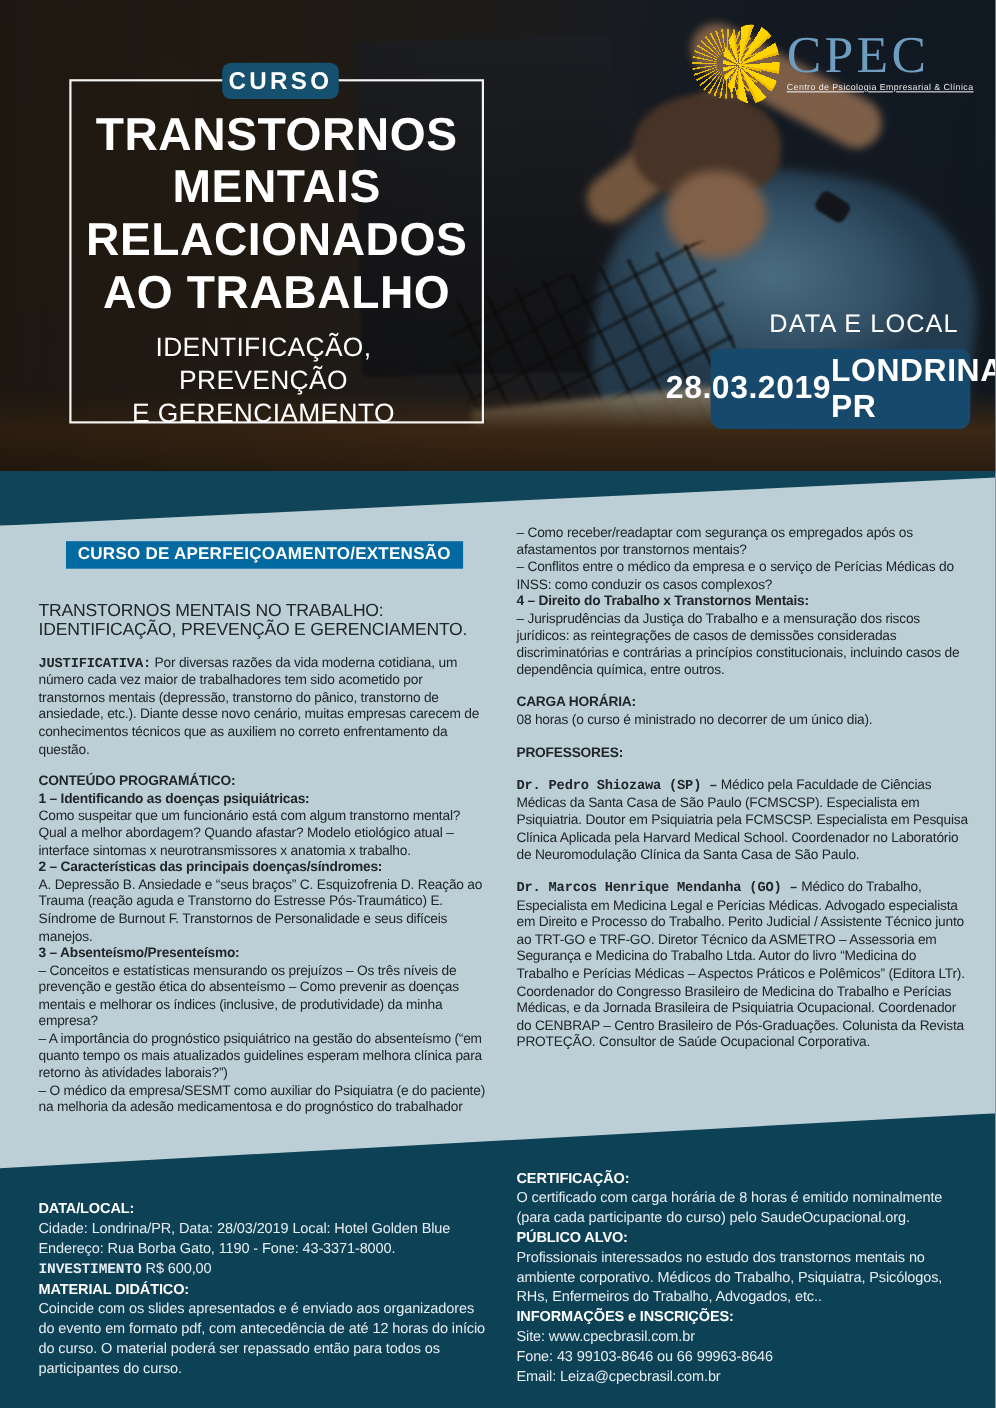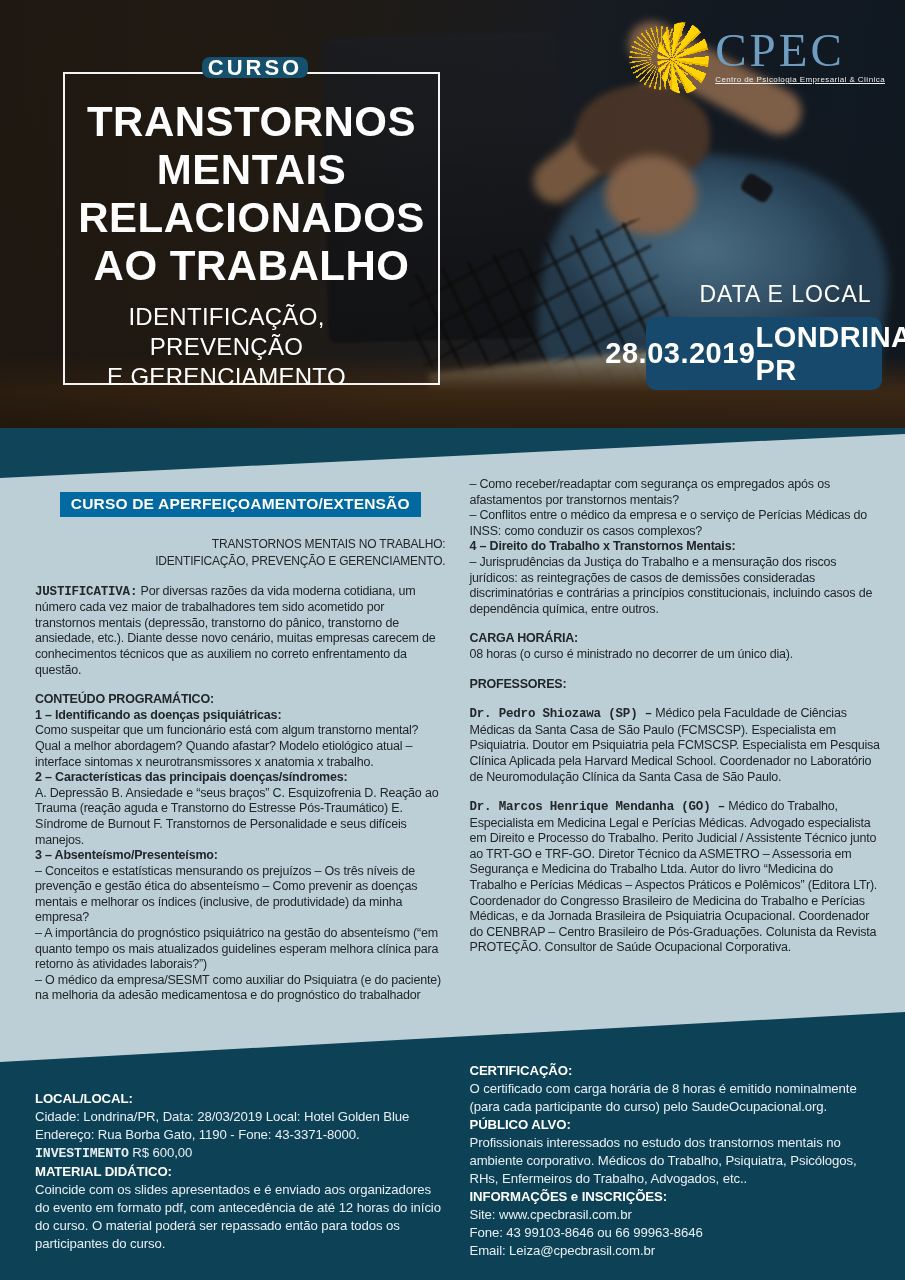--- a/index.html
+++ b/index.html
@@ -42,26 +42,26 @@
   .papers { position:absolute; left:430px; top:360px; width:260px; height:46px;
     background:#cdbd9b; opacity:.75; transform:rotate(-6deg); filter:blur(3px); border-radius:4px; }
   .desk { position:absolute; left:-20px; top:355px; width:950px; height:90px;
     background:linear-gradient(180deg, rgba(62,41,22,0) 0%, #4a3017 40%, #2a1c10 100%); filter:blur(2px); }
   .hero-overlay { position:absolute; inset:0;
     background:linear-gradient(90deg, rgba(18,14,10,.55) 0%, rgba(18,14,10,.28) 45%, rgba(8,12,16,.22) 100%); }
 
   
   .hero-frame { position:absolute; left:63px; top:72px; width:377px; height:313px;
     border:2px solid rgba(255,255,255,.95); }
-  .hero-badge { position:absolute; left:202px; top:57px; width:106px; height:21px;
+  .hero-badge { position:absolute; left:202px; top:57px; width:106px; height:33px;
     background:#15506e; border-radius:8px; color:#fff; display:flex; align-items:center; justify-content:center;
     font-size:22px; font-weight:700; letter-spacing:3px; }
   .hero-title { position:absolute; left:65px; top:98px; width:373px; text-align:center;
     color:#fff; font-weight:700; font-size:42px; line-height:48px; letter-spacing:.5px; }
-  .hero-subtitle { position:absolute; left:65px; top:302px; width:323px; text-align:center;
+  .hero-subtitle { position:absolute; left:78px; top:302px; width:323px; text-align:center;
     color:#fff; font-size:24px; line-height:30px; font-weight:400; letter-spacing:.3px; }
 
   
   .logo { position:absolute; top:22px; right:20px; display:flex; align-items:flex-start; gap:6px; }
   .logo-icon { position:relative; width:80px; height:74px; }
   .logo-swirl { position:absolute; left:0; top:4px; width:64px; height:64px; border-radius:50%;
     background:repeating-conic-gradient(from 10deg, #e6b800 0deg 3deg, rgba(0,0,0,0) 3deg 10deg);
     -webkit-mask:radial-gradient(circle, rgba(0,0,0,0) 0 20%, #000 23% 100%);
     mask:radial-gradient(circle, rgba(0,0,0,0) 0 20%, #000 23% 100%); }
   .logo-fan { position:absolute; left:28px; top:0; width:52px; height:72px; border-radius:50%;
@@ -89,21 +89,21 @@
   .main { position:absolute; left:0; top:470px; width:905px; display:flex;
     padding:0 25px 0 35px; gap:24px; color:#20262a; }
   .col { flex:1; font-size:12.5px; line-height:15.6px; letter-spacing:-.2px; }
   .col p { margin:0; } .col .gap-m { height:14px; }
   b.inline { font-weight:700;font-family:Liberation Mono, monospace; }
   .h-bold { font-weight:700; }
 
   .section-badge { display:inline-block; margin-top:22px; background:#0369a1; color:#fff;
     font-size:15.5px; font-weight:700; letter-spacing:.2px; padding:4px 11px 5px; }
   .badge-row { text-align:center; }
-  .course-sub { text-align:right; margin-top:19px; font-size:12px; line-height:17px; }
+  .course-sub { text-align:left; margin-top:30px; font-size:16px; line-height:17px; }
 
   .rcol-start { margin-top:7px; }
 
   
   .footer { position:absolute; left:0; top:1000px; width:905px; height:280px; background:#0d4156;
     clip-path:polygon(0 62px, 100% 12px, 100% 100%, 0 100%); color:#e7eef2; }
   .footer-inner { display:flex; padding:0 25px 0 35px; gap:24px; }
   .fcol { flex:1; font-size:13.2px; line-height:18px; letter-spacing:-.1px; }
   .fcol p { margin:0; }
   .fcol-left { margin-top:90px; }
@@ -200,21 +200,21 @@
       <p><b class="inline">Dr. Pedro Shiozawa (SP) –</b><span> Médico pela Faculdade de Ciências Médicas da Santa Casa de São Paulo (FCMSCSP). Especialista em Psiquiatria. Doutor em Psiquiatria pela FCMSCSP. Especialista em Pesquisa Clínica Aplicada pela Harvard Medical School. Coordenador no Laboratório de Neuromodulação Clínica da Santa Casa de São Paulo.</span></p>
       <div class="gap-m"></div>
       <p><b class="inline">Dr. Marcos Henrique Mendanha (GO) –</b><span> Médico do Trabalho, Especialista em Medicina Legal e Perícias Médicas. Advogado especialista em Direito e Processo do Trabalho. Perito Judicial / Assistente Técnico junto ao TRT-GO e TRF-GO. Diretor Técnico da ASMETRO – Assessoria em Segurança e Medicina do Trabalho Ltda. Autor do livro “Medicina do Trabalho e Perícias Médicas – Aspectos Práticos e Polêmicos” (Editora LTr). Coordenador do Congresso Brasileiro de Medicina do Trabalho e Perícias Médicas, e da Jornada Brasileira de Psiquiatria Ocupacional. Coordenador do CENBRAP – Centro Brasileiro de Pós-Graduações. Colunista da Revista PROTEÇÃO. Consultor de Saúde Ocupacional Corporativa.</span></p>
     </div>
   </div>
 
   <div class="footer">
     <div class="footer-inner">
 
       <div class="fcol fcol-left">
-        <p class="fhead">LOCAL/LOCAL:</p>
+        <p class="fhead">DATA/LOCAL:</p>
         <p>Cidade: Londrina/PR, Data: 28/03/2019 Local: Hotel Golden Blue</p>
         <p>Endereço: Rua Borba Gato, 1190 - Fone: 43-3371-8000.</p>
         <p><b class="inline">INVESTIMENTO</b><span> R$ 600,00</span></p>
         <p class="fhead">MATERIAL DIDÁTICO:</p>
         <p>Coincide com os slides apresentados e é enviado aos organizadores do evento em formato pdf, com antecedência de até 12 horas do início do curso. O material poderá ser repassado então para todos os participantes do curso.</p>
       </div>
 
       <div class="fcol fcol-right">
         <p class="fhead">CERTIFICAÇÃO:</p>
         <p>O certificado com carga horária de 8 horas é emitido nominalmente (para cada participante do curso) pelo SaudeOcupacional.org.</p>

